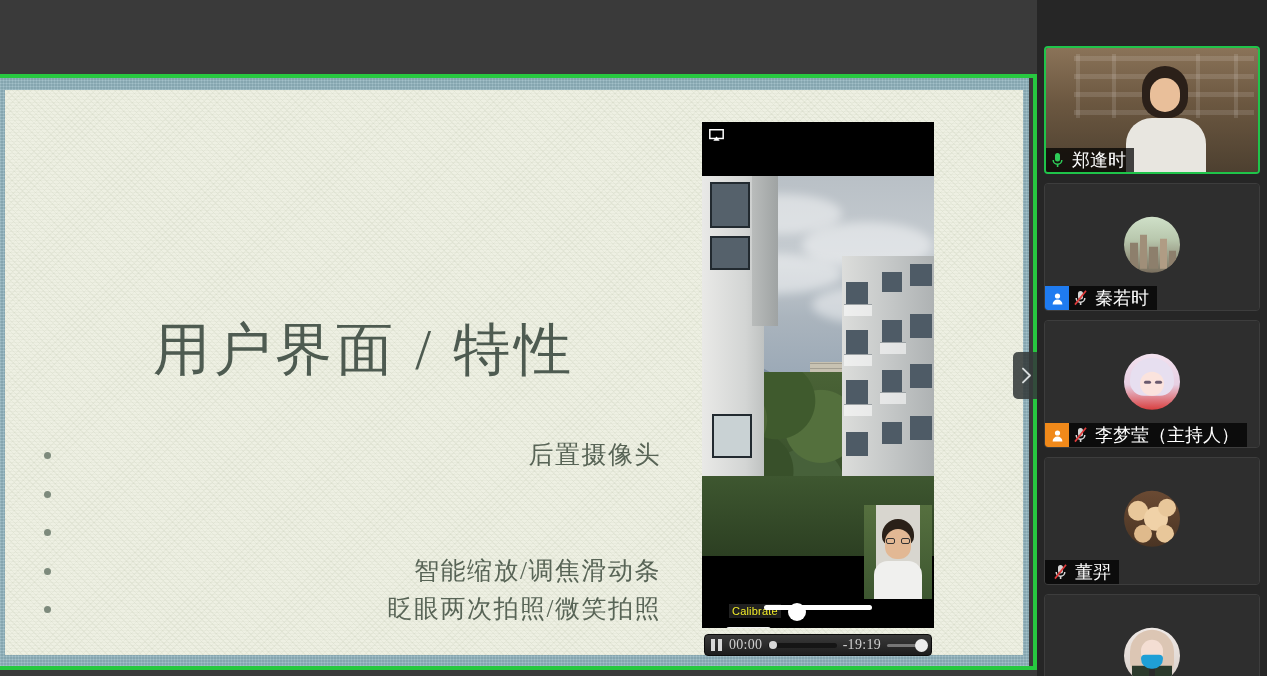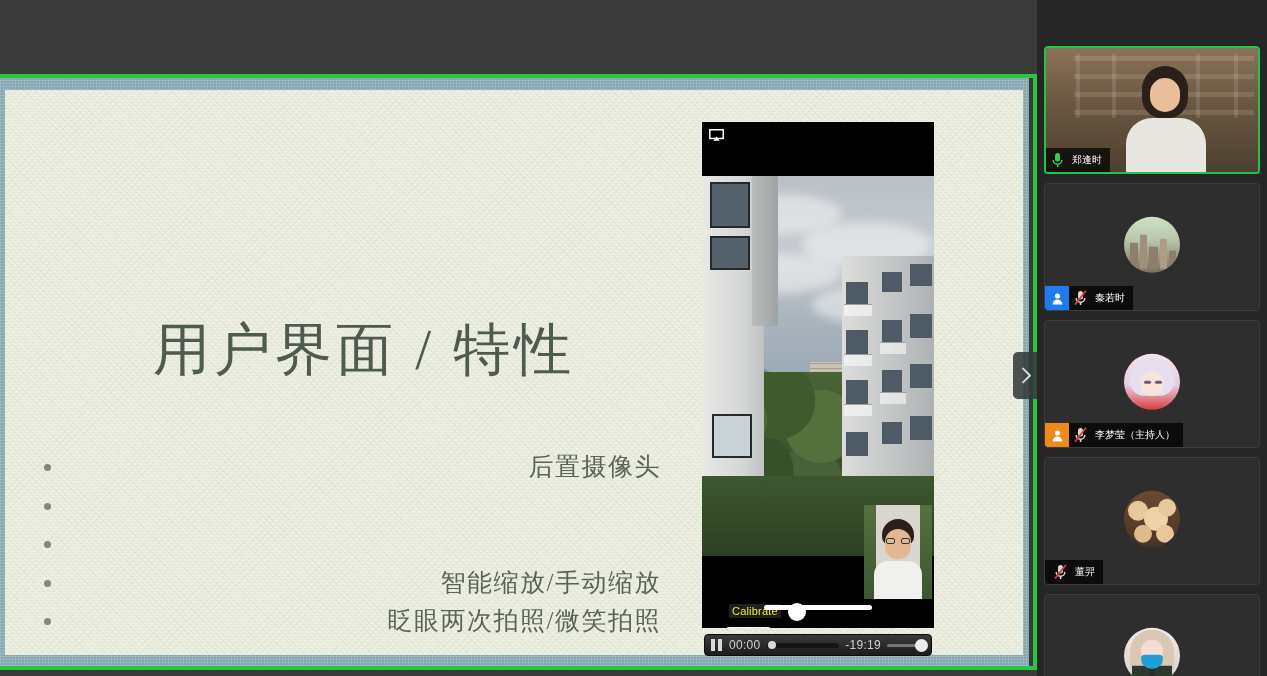--- a/index.html
+++ b/index.html
@@ -42,21 +42,21 @@
     background-image:
       repeating-linear-gradient(45deg, rgba(160,170,140,.10) 0 1px, rgba(255,255,255,0) 1px 4px),
       repeating-linear-gradient(-45deg, rgba(160,170,140,.08) 0 1px, rgba(255,255,255,0) 1px 5px),
       repeating-linear-gradient(0deg, rgba(120,130,100,.05) 0 1px, rgba(255,255,255,0) 1px 3px);
   }
   #slide-title {
     position: absolute; left: 148px; top: 222px;
     font-family: "Liberation Serif", "DejaVu Serif", serif;
     font-size: 57px; letter-spacing: 4px; color: #4e5b51; white-space: nowrap;
   }
-  #bullet-list { position: absolute; left: 36px; top: 360px; width: 620px; }
+  #bullet-list { position: absolute; left: 36px; top: 348px; width: 620px; }
   .bullet-row { position: relative; height: 38.5px; }
   .bullet-dot {
     position: absolute; left: 3px; top: 14px;
     width: 7px; height: 7px; border-radius: 50%; background: #7d8a7c;
   }
   .bullet-text {
     position: absolute; right: 0; top: 0;
     font-family: "Liberation Serif", "DejaVu Serif", serif;
     font-size: 25px; color: #586456; letter-spacing: 1.5px; white-space: nowrap;
   }
@@ -150,21 +150,21 @@
 
   
   #video-bar {
     position:absolute; left:704px; top:634px; width:228px; height:22px;
     background:linear-gradient(180deg,#3a3a3a,#1d1d1d);
     border:1px solid #0c0c0c; border-radius:4px;
     display:flex; align-items:center; padding:0 6px; gap:6px;
   }
   #pause-btn { width:12px; height:12px; display:flex; gap:2.5px; }
   #pause-btn i { display:block; width:4px; height:12px; background:#d8d8d8; }
-  .vtime { color:#cfcfcf; font-size:12px; font-family:Liberation Sans, sans-serif; letter-spacing:.3px; }
+  .vtime { color:#cfcfcf; font-size:14px; font-family:Liberation Serif, serif; letter-spacing:.3px; }
   #scrub { position:relative; flex:1; height:5px; background:#151515; border-radius:3px; }
   #scrub-knob { position:absolute; left:1px; top:-1.5px; width:8px; height:8px; border-radius:50%; background:#d9d9d9; }
   #vol { position:relative; width:38px; height:3px; background:#777; border-radius:2px; }
   #vol-knob { position:absolute; right:-3px; top:-5px; width:13px; height:13px; border-radius:50%; background:#ececec; }
 
   
   #collapse-handle {
     position:absolute; left:1013px; top:352px; width:27px; height:47px;
     background:rgba(52,58,58,.88); border-radius:5px 0 0 5px;
     display:flex; align-items:center; justify-content:center;
@@ -184,21 +184,21 @@
   .nameplate {
     position:absolute; left:0; bottom:0; display:flex; align-items:center;
     height:24px; background:rgba(0,0,0,.72); padding-right:8px;
   }
   .nameplate.withflag { left:0; }
   .flag { width:24px; height:24px; display:flex; align-items:center; justify-content:center; }
   .flag.orange { background:#f0891a; }
   .flag.blue   { background:#1f7bf0; }
   .mic { width:22px; height:24px; display:flex; align-items:center; justify-content:center; }
   .pname {
-    color:#fff; font-size:10px; white-space:nowrap;
+    color:#fff; font-size:18px; white-space:nowrap;
     font-family:Liberation Sans, sans-serif; padding-left:4px;
   }
   .avatar {
     position:absolute; left:50%; top:50%; transform:translate(-50%,-54%);
     width:56px; height:56px; border-radius:50%; overflow:hidden;
   }
   
   .av-anime1 { background:linear-gradient(180deg,#f3e2ef 0%,#e7cfe3 55%,#d94040 100%); }
   .av-anime1 .hair { position:absolute; left:6px; top:4px; width:44px; height:38px; border-radius:22px 22px 14px 14px; background:#e7dff0; }
   .av-anime1 .face { position:absolute; left:16px; top:18px; width:24px; height:24px; border-radius:12px; background:#fbe3dd; }
@@ -244,21 +244,21 @@
             <span class="bullet-text">后置摄像头</span>
           </div>
           <div class="bullet-row">
             <span class="bullet-dot"></span>
           </div>
           <div class="bullet-row">
             <span class="bullet-dot"></span>
           </div>
           <div class="bullet-row">
             <span class="bullet-dot"></span>
-            <span class="bullet-text">智能缩放/手动缩放</span>
+            <span class="bullet-text">智能缩放/调焦滑动条</span>
           </div>
           <div class="bullet-row">
             <span class="bullet-dot"></span>
             <span class="bullet-text">眨眼两次拍照/微笑拍照</span>
           </div>
         </div>
 
       </div>
     </div>
 

